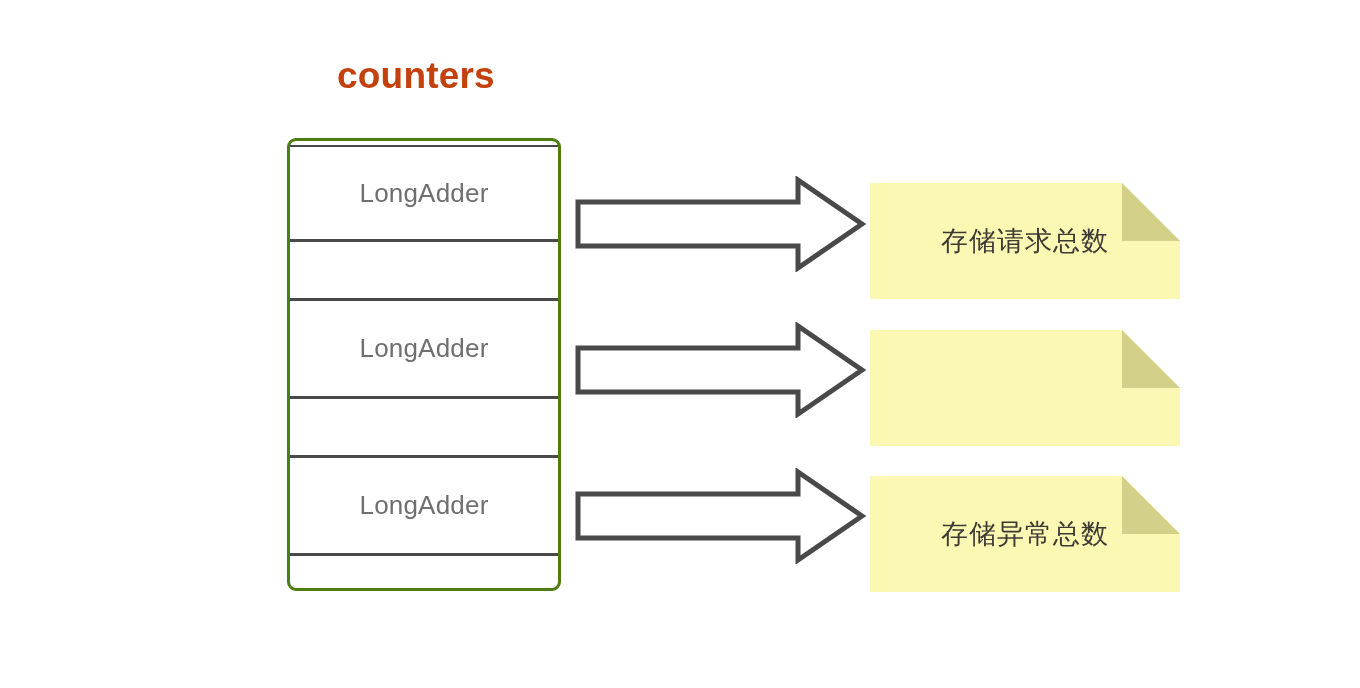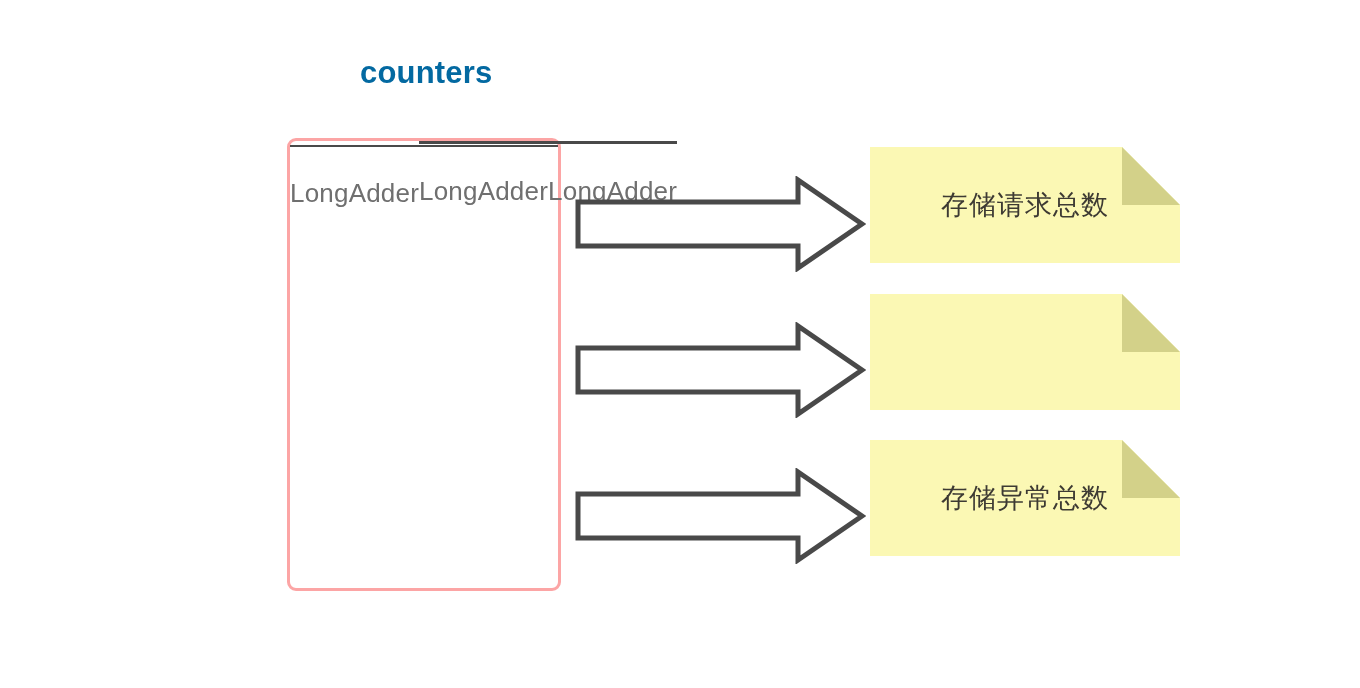--- a/index.html
+++ b/index.html
@@ -13,42 +13,41 @@
     position: relative;
     overflow: hidden;
     font-family: "Liberation Sans", "DejaVu Sans", sans-serif;
   }
 
   
   #diagram-title {
     position: absolute;
     left: 337px;
     top: 57px;
-    font-size: 31px;
+    font-size: 37px;
     font-weight: bold;
-    color: #0369a1;
+    color: #c2410c;
     letter-spacing: 0.2px;
     line-height: 1;
     white-space: nowrap;
-    margin-left: 23px;
   }
 
   
   #counters-table {
     position: absolute;
     left: 287px;
     top: 138px;
     width: 274px;
     height: 453px;
     box-sizing: border-box;
-    border: 3px solid #fca5a5;
+    border: 3px solid #4d7c0f;
     border-radius: 9px;
     background: #ffffff;
     display: flex;
-    flex-direction: row;
+    flex-direction: column;
   }
   
   #counters-table::before {
     content: "";
     position: absolute;
     left: 0;
     right: 0;
     top: 4px;
     height: 2px;
     background: #494949;
@@ -95,20 +94,21 @@
 
   
   .sticky-note {
     position: absolute;
     left: 870px;
     width: 310px;
     height: 116px;
     display: flex;
     align-items: center;
     justify-content: center;
+    margin-top: 36px;
   }
   #sticky-note-1 { top: 147px; }
   #sticky-note-2 { top: 294px; }
   #sticky-note-3 { top: 440px; }
 
   .note-body {
     position: absolute;
     inset: 0;
     background: #fbf8b4;
     

